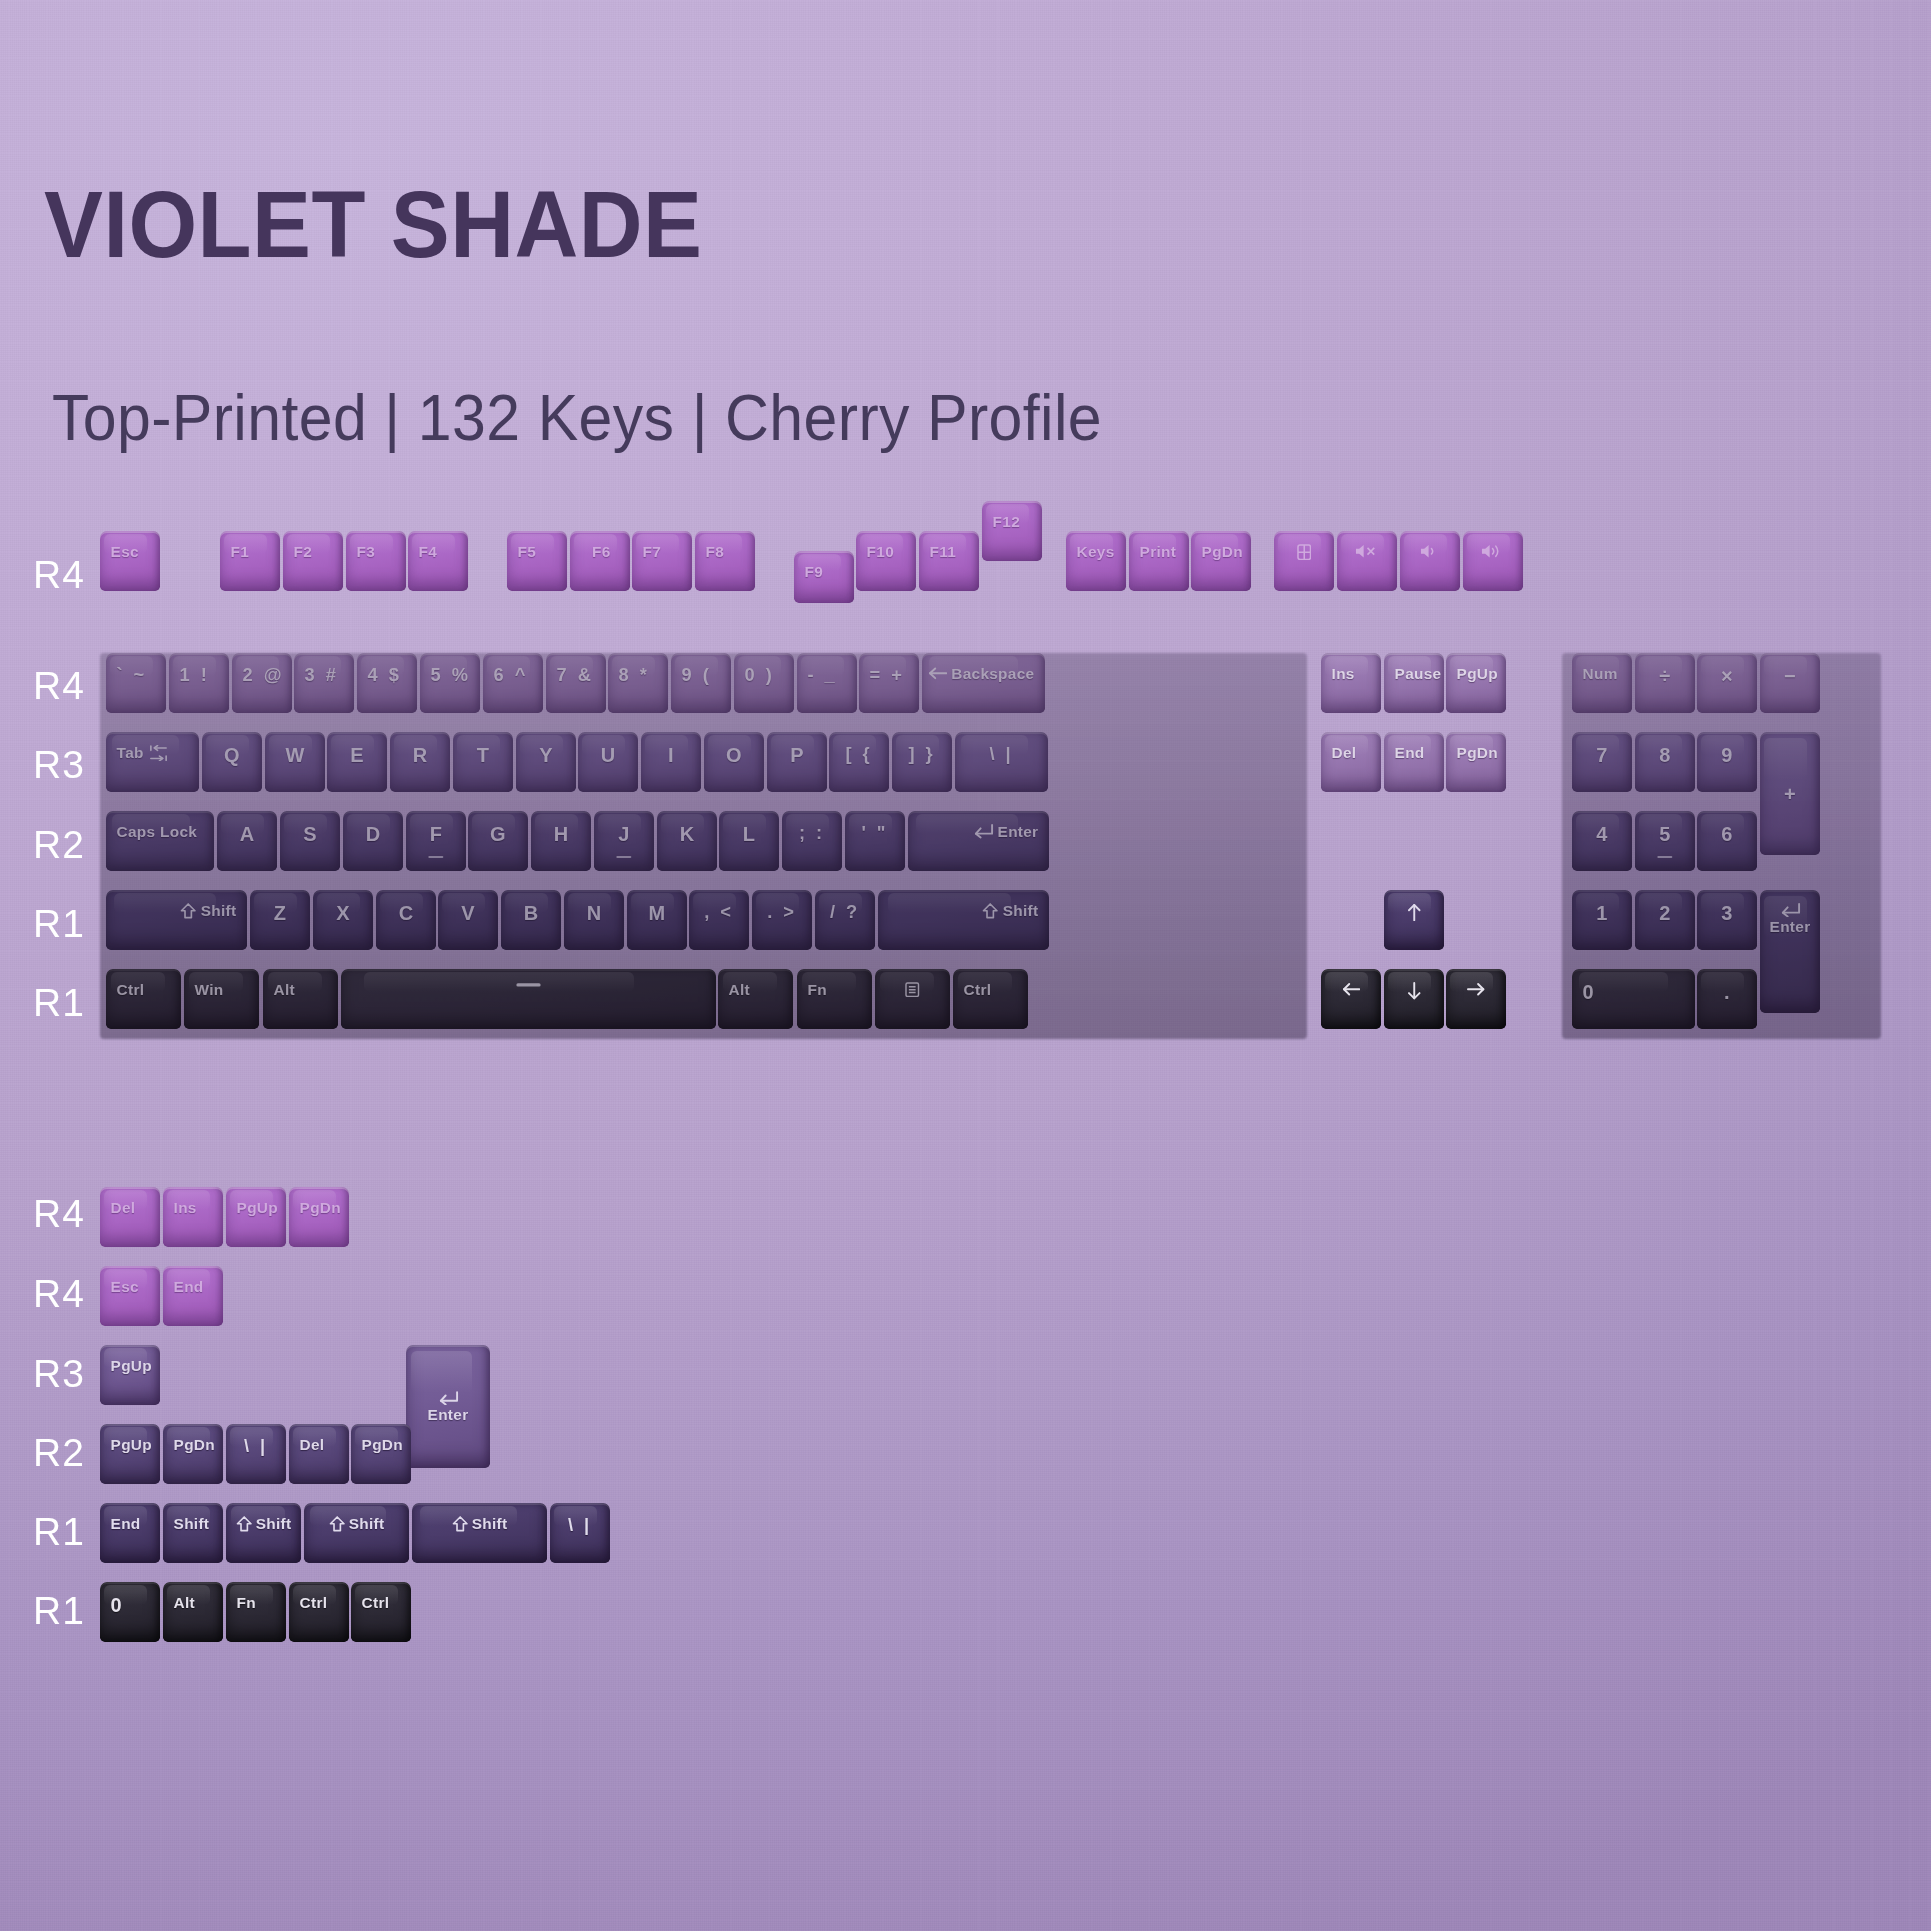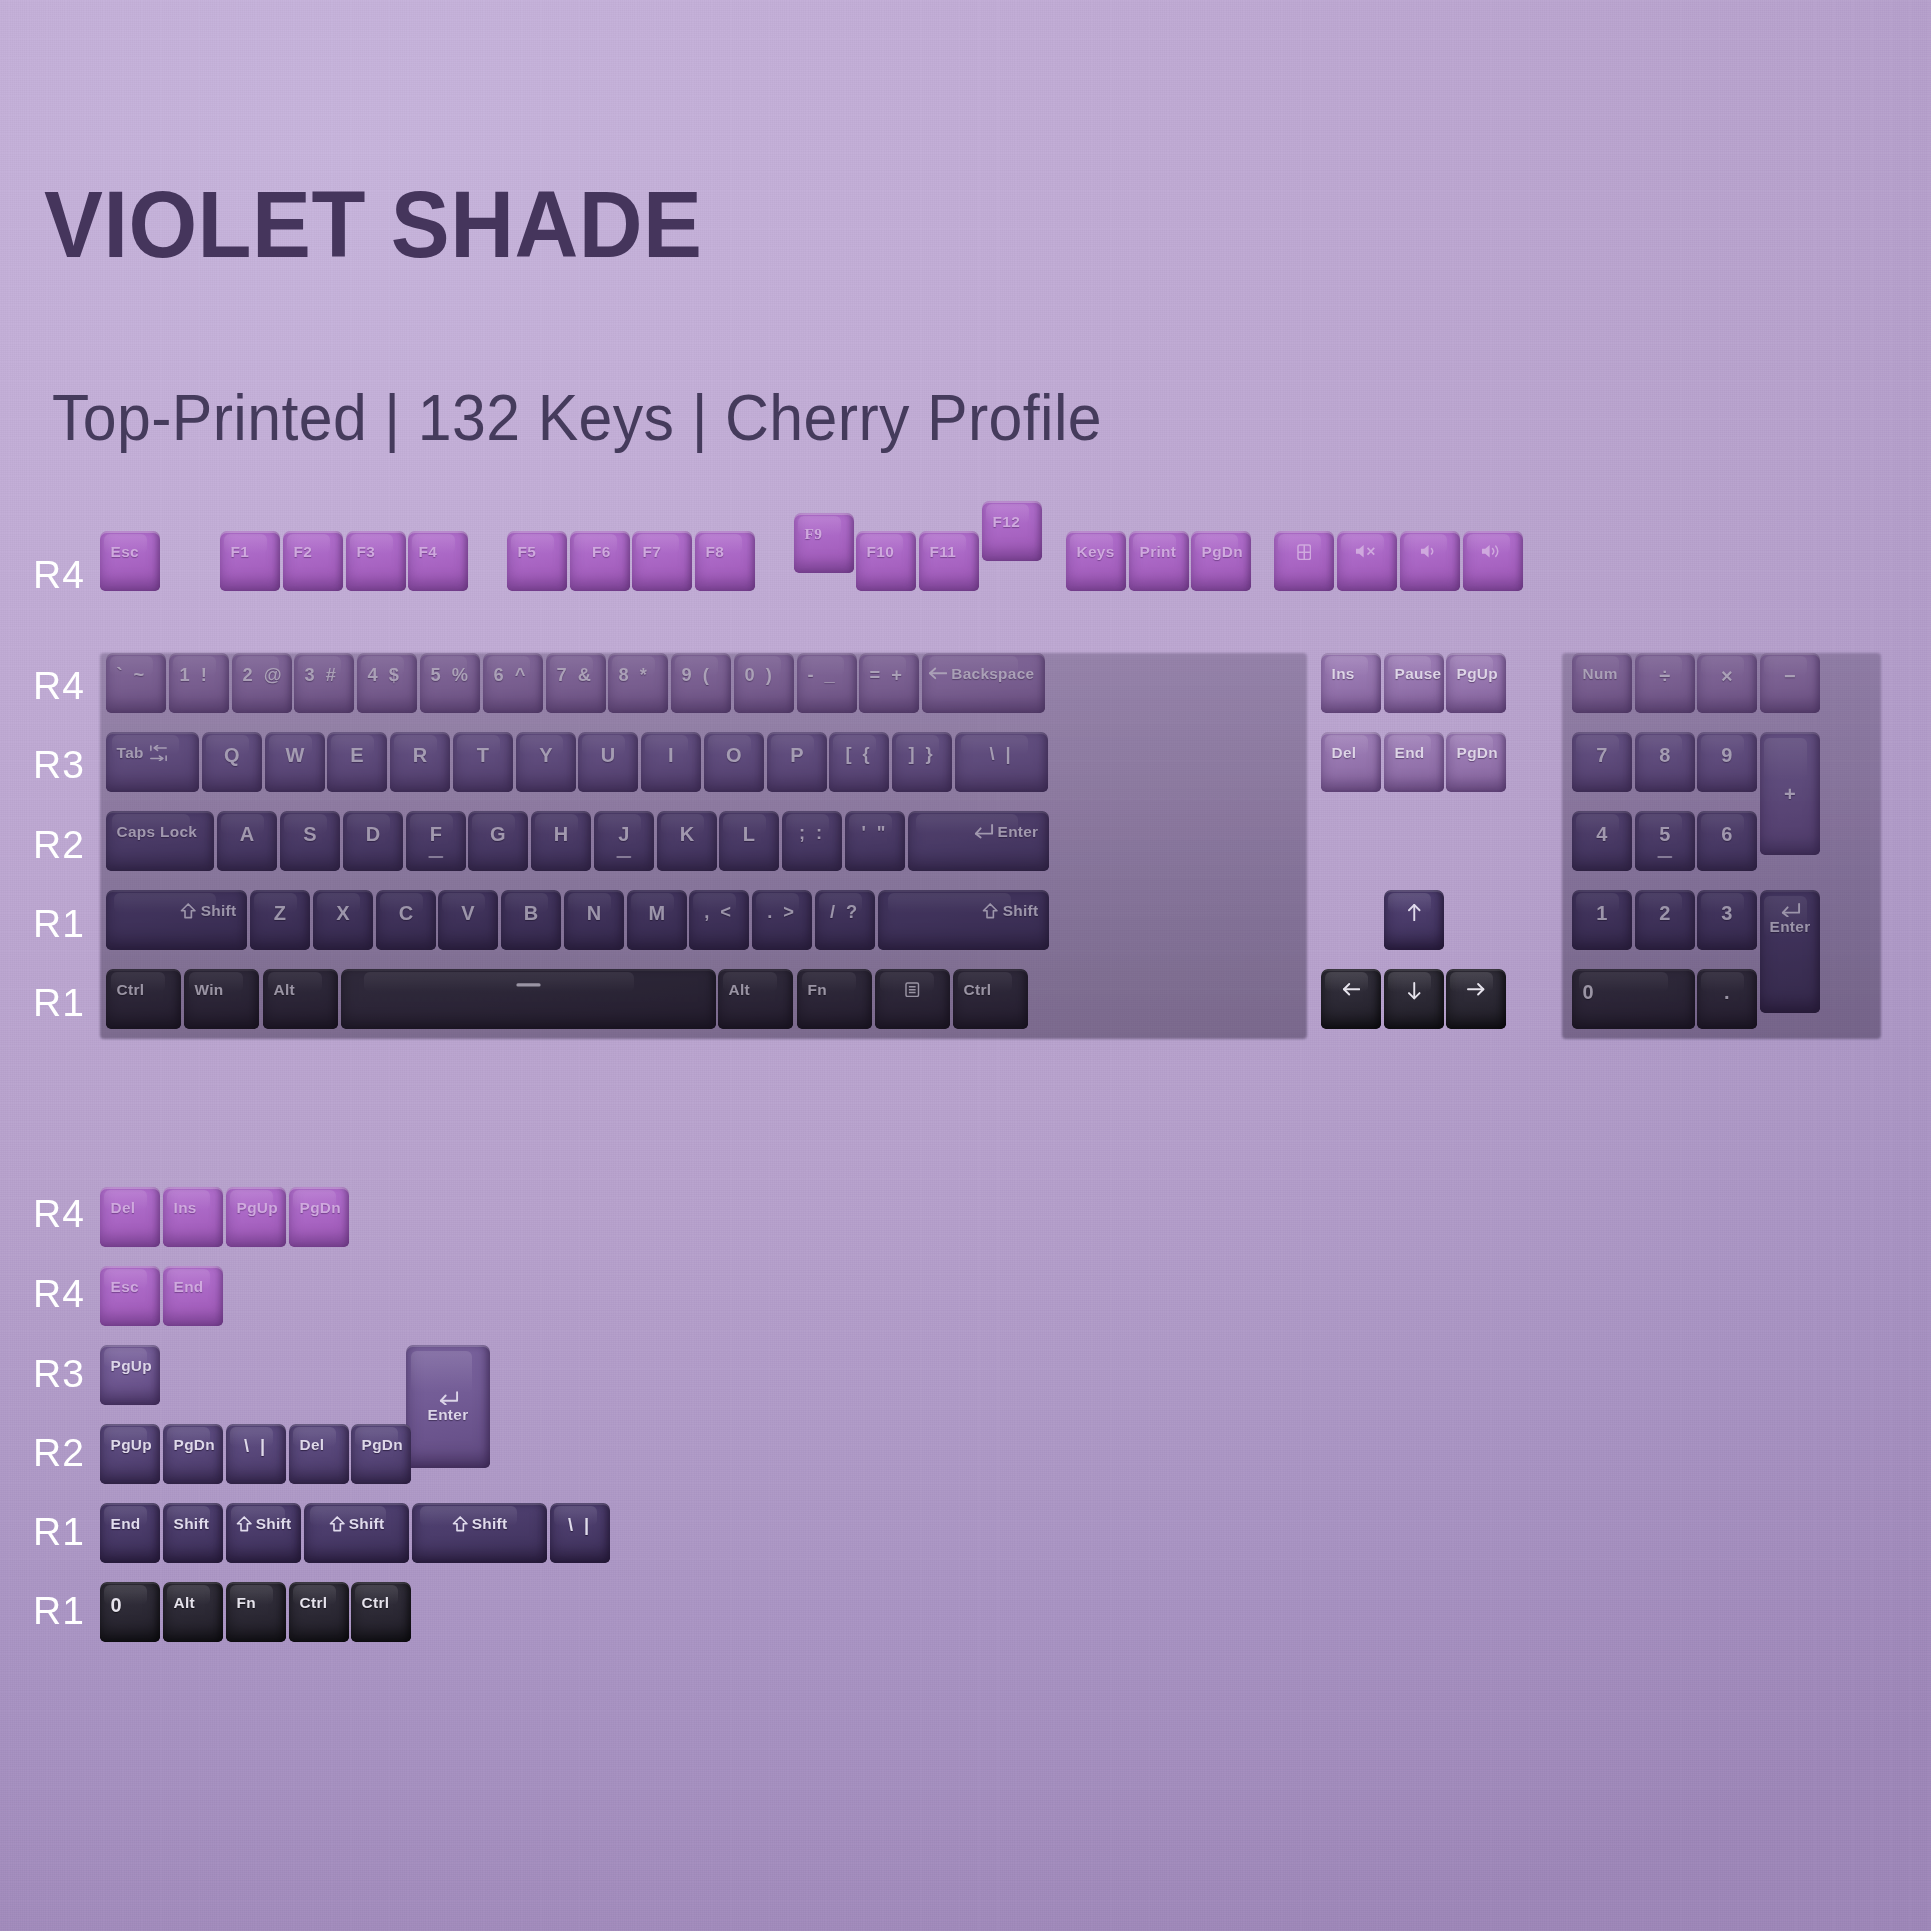--- a/index.html
+++ b/index.html
@@ -234,21 +234,21 @@
         <div class="lbl" style="position: absolute; left: 10.6px; justify-content: flex-start;">
           <span>F7</span>
         </div>
       </div>
       <div class="key c-light" style="left: 695px; top: 531px; width: 60px; height: 60px;">
         <div class="cap"></div>
         <div class="lbl" style="position: absolute; left: 10.6px; justify-content: flex-start;">
           <span>F8</span>
         </div>
       </div>
-      <div class="key c-light" style="left: 794px; top: 513px; width: 60px; height: 60px; font-family: Liberation Serif, serif;">
+      <div class="key c-light" style="left: 794px; top: 551px; width: 60px; height: 52px;">
         <div class="cap"></div>
         <div class="lbl" style="position: absolute; left: 10.6px; justify-content: flex-start;">
           <span>F9</span>
         </div>
       </div>
       <div class="key c-light" style="left: 856px; top: 531px; width: 60px; height: 60px;">
         <div class="cap"></div>
         <div class="lbl" style="position: absolute; left: 10.6px; justify-content: flex-start;">
           <span>F10</span>
         </div>

